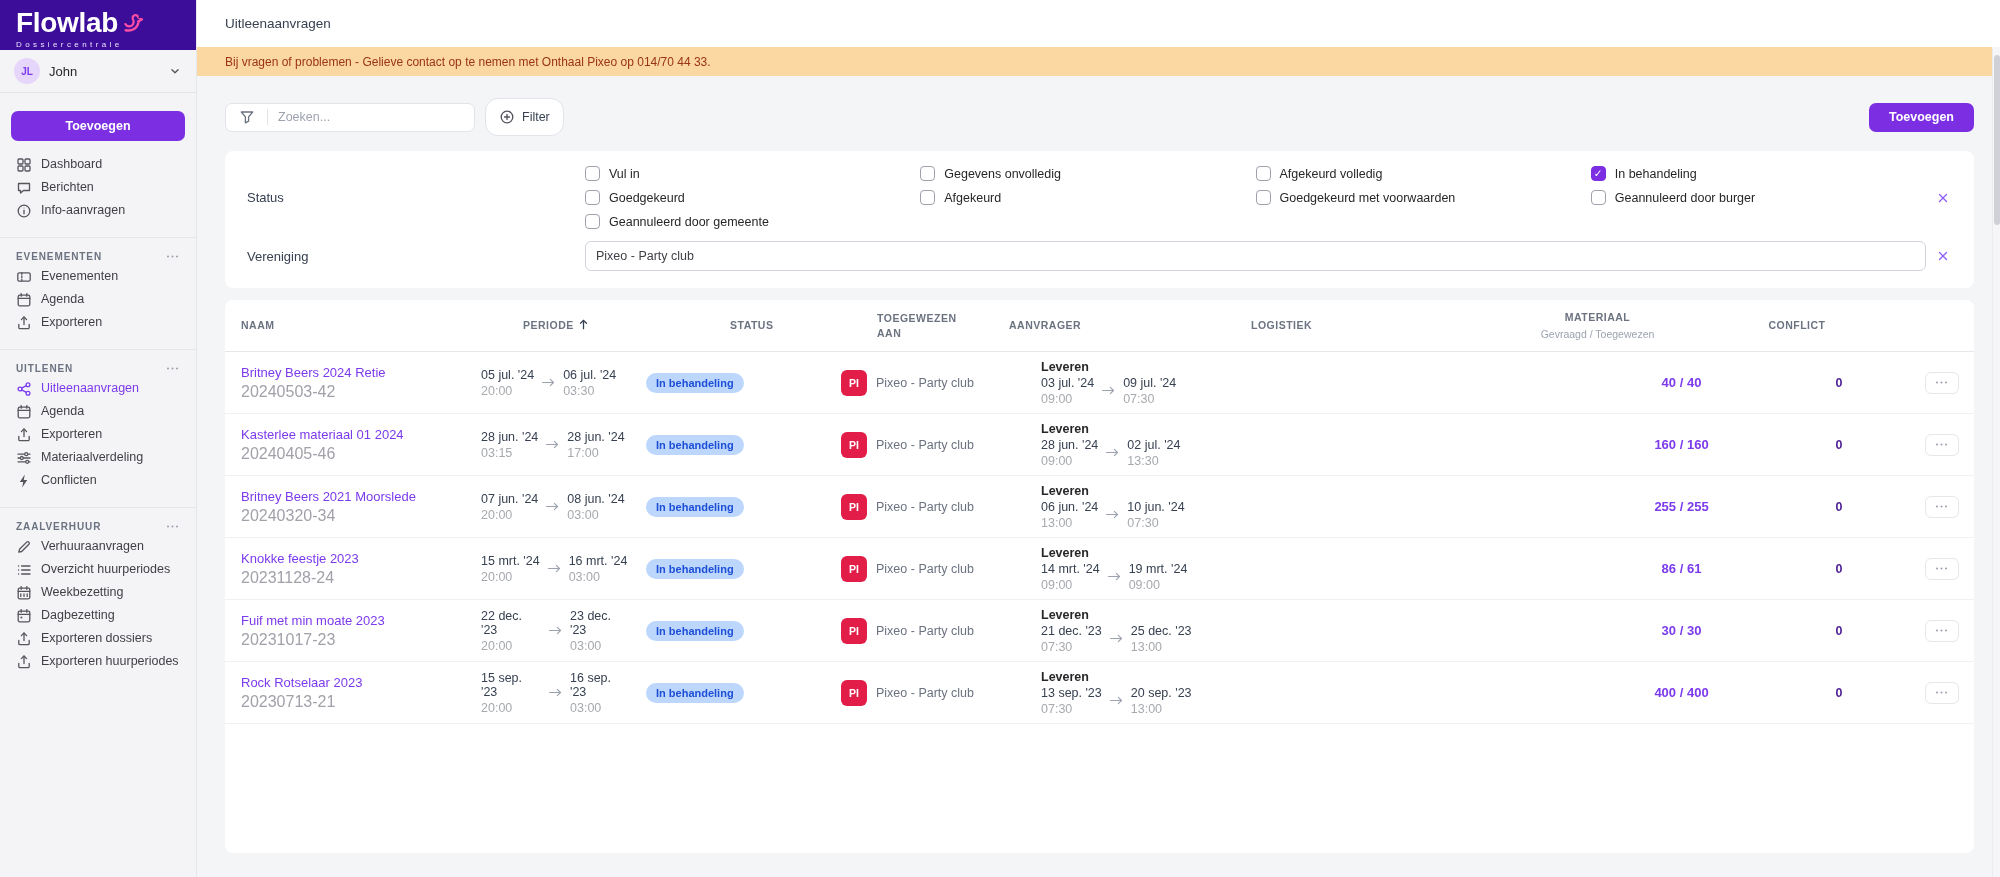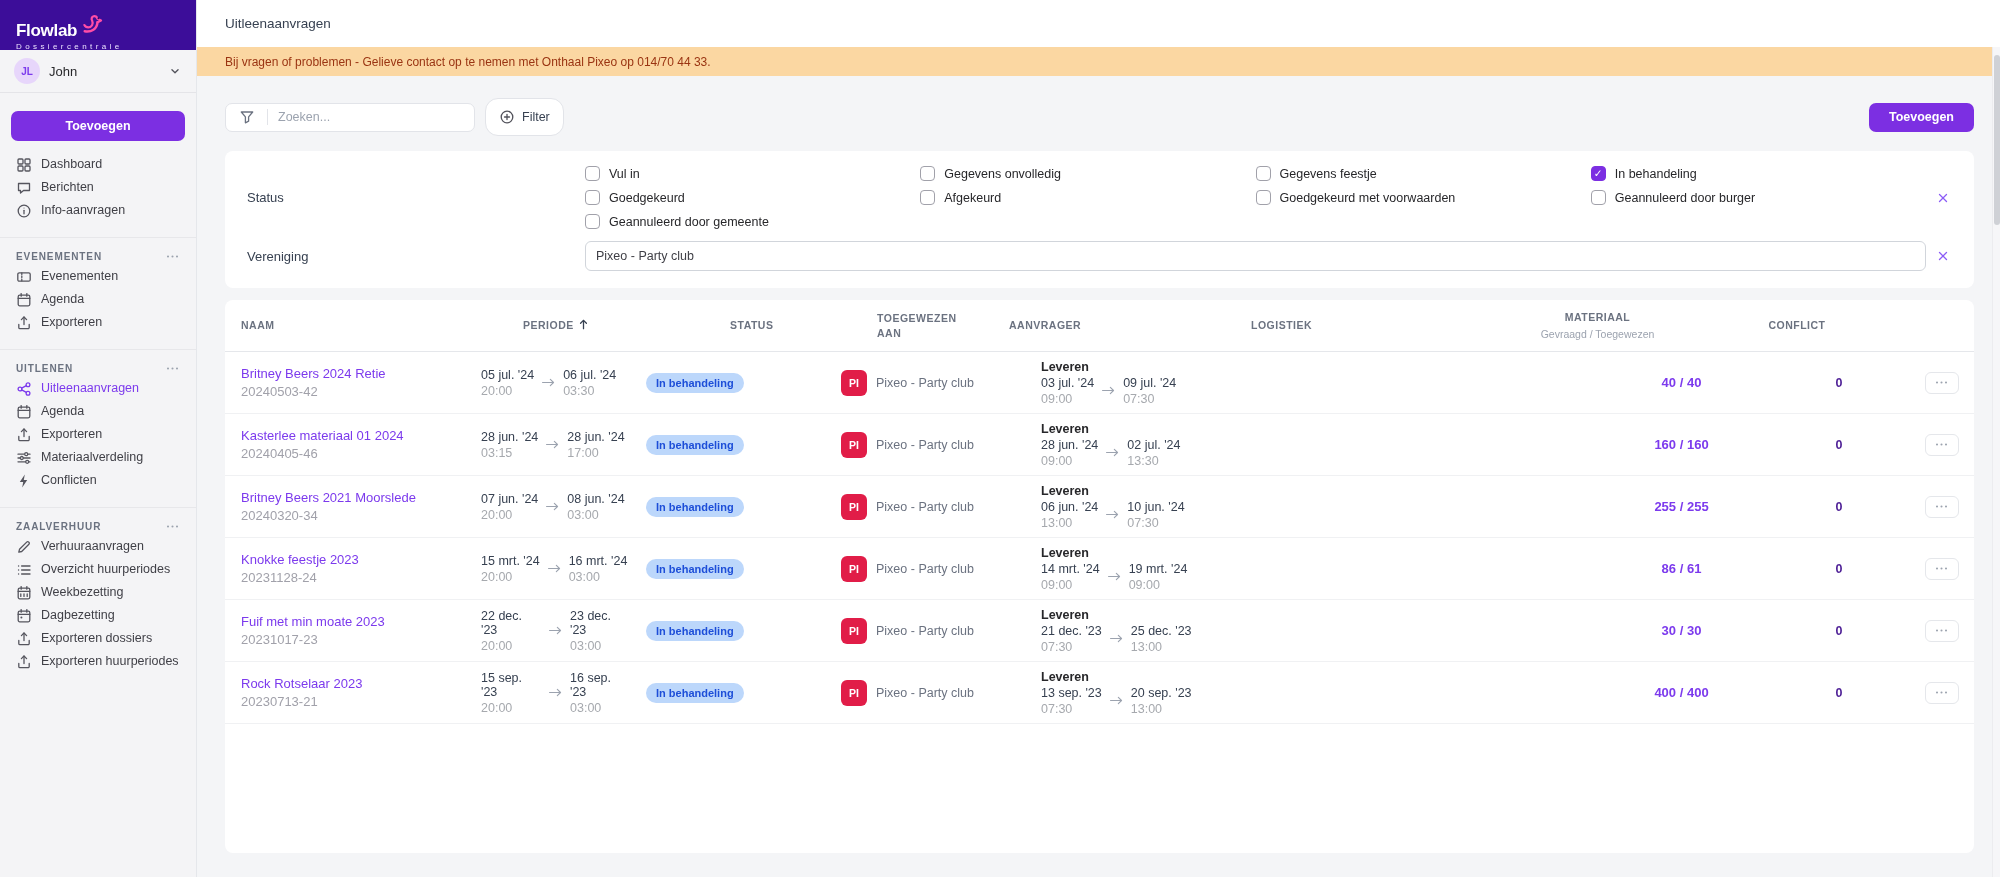--- a/index.html
+++ b/index.html
@@ -8,21 +8,21 @@
     font-family:"Liberation Sans","DejaVu Sans",sans-serif;
     background:#f4f5f7; color:#1f2937; overflow:hidden;
     display:flex; position:relative; font-size:13px;
   }
   [data-icon] svg { display:block; }
 
   
   .sidebar { width:197px; flex:0 0 197px; background:#f4f4f6; border-right:1px solid #e5e7eb; display:flex; flex-direction:column; }
   .logo-block { background:var(--brand-purple,#3c0d99); height:50px; padding:7px 16px 6px; color:#fff; }
   .logo-row { display:flex; align-items:center; gap:3px; }
-  .logo-text { font-size:17px; font-weight:800; letter-spacing:-0.3px;margin-top:14px; }
+  .logo-text { font-size:28px; font-weight:800; letter-spacing:-0.3px; }
   .logo-tagline { font-size:8px; letter-spacing:3.4px; color:#ece2ff; margin-top:1px; }
   .user-row { height:43px; display:flex; align-items:center; gap:9px; padding:0 14px; border-bottom:1px solid #e4e4e8; cursor:pointer; }
   .user-avatar { width:26px; height:26px; border-radius:50%; background:#e7d6fb; color:var(--link,#7c3aed); font-size:10px; font-weight:700; display:flex; align-items:center; justify-content:center; }
   .user-name { font-size:13px; color:#27272a; }
   .user-chevron { margin-left:auto; color:#52525b; }
   .sidebar-add-btn { margin:18px 11px 8px; height:30px; background:var(--accent,#7c2fe2); color:#fff; border:none; border-radius:7px; font-size:12.5px; font-weight:600; font-family:inherit; cursor:pointer; }
   .nav-block { margin-top:8px; }
   .nav-item { height:23px; padding:0 16px; display:flex; gap:9px; font-size:12.5px; color:#3f3f46; cursor:pointer; }
   .nav-item .icon { width:16px; height:16px; color:#55555e; display:flex; align-items:center; justify-content:center; flex:0 0 16px; }
   .nav-item[data-active="true"] { color:var(--link,#7c3aed); font-weight:500; }
@@ -67,21 +67,21 @@
   .table-card { margin-top:12px; background:#fff; border-radius:8px; flex:1; min-height:0; overflow:hidden; display:flex; flex-direction:column; }
   .tgrid { display:grid; grid-template-columns:240px 165px 105px 90px 200px 1fr 175px 140px 65px; align-items:center; }
   .thead { height:52px; border-bottom:1px solid #e5e7eb; flex:0 0 52px;gap:42px; }
   .th { font-size:10.5px; font-weight:700; letter-spacing:0.5px; color:#6b7280; padding-left:16px; line-height:1.35; cursor:pointer; }
   .th-center { text-align:center; padding-left:0; }
   .th .sort { display:inline-block; vertical-align:-1px; margin-left:4px; color:#374151; }
   .th-sub { font-size:10.5px; font-weight:400; letter-spacing:0; color:#9ca3af; margin-top:2px; }
   .trow { min-height:62px; border-bottom:1px solid #f0f1f3; }
   .cell { padding-left:16px; }
   .row-name { color:var(--link,#7c3aed); font-size:13px; font-weight:500; cursor:pointer; }
-  .row-code { color:#a1a1aa; font-size:13px; margin-top:3px; }
+  .row-code { color:#a1a1aa; font-size:16px; margin-top:3px; }
   .date-range { display:flex; align-items:center; gap:7px; }
   .date-block .d { color:#374151; font-size:12.5px; }
   .date-block .t { color:#a6a9ae; font-size:12.5px; margin-top:2px; }
   .arrow { color:#9ca3af; display:flex; }
   .badge { display:inline-block; background:var(--badge-bg,#bcd7fb); color:var(--badge-text,#1d4ed8); font-size:11px; font-weight:600; padding:4px 10px; border-radius:20px; white-space:nowrap; }
   .requester-cell { display:flex; align-items:center; gap:9px; }
   .req-avatar { width:26px; height:26px; border-radius:6px; background:var(--requester-red,#e11d48); color:#fff; font-size:10.5px; font-weight:700; display:flex; align-items:center; justify-content:center; flex:0 0 26px; }
   .req-name { color:#6b7280; font-size:12.5px; }
   .log-type { color:#27272a; font-weight:600; font-size:12.5px; margin-bottom:2px; }
   .material-cell { text-align:center; padding-left:0; color:var(--link,#7c3aed); font-weight:600; font-size:13px; }
@@ -407,21 +407,21 @@
     <span>Vul in</span>
   </label>
 
   <label class="checkbox" data-checked="false">
     <span class="box"></span>
     <span>Gegevens onvolledig</span>
   </label>
 
   <label class="checkbox" data-checked="false">
     <span class="box"></span>
-    <span>Gegevens feestje</span>
+    <span>Afgekeurd volledig</span>
   </label>
 
   <label class="checkbox" data-checked="true">
     <span class="box"></span>
     <span>In behandeling</span>
   </label>
 
   <label class="checkbox" data-checked="false">
     <span class="box"></span>
     <span>Goedgekeurd</span>

